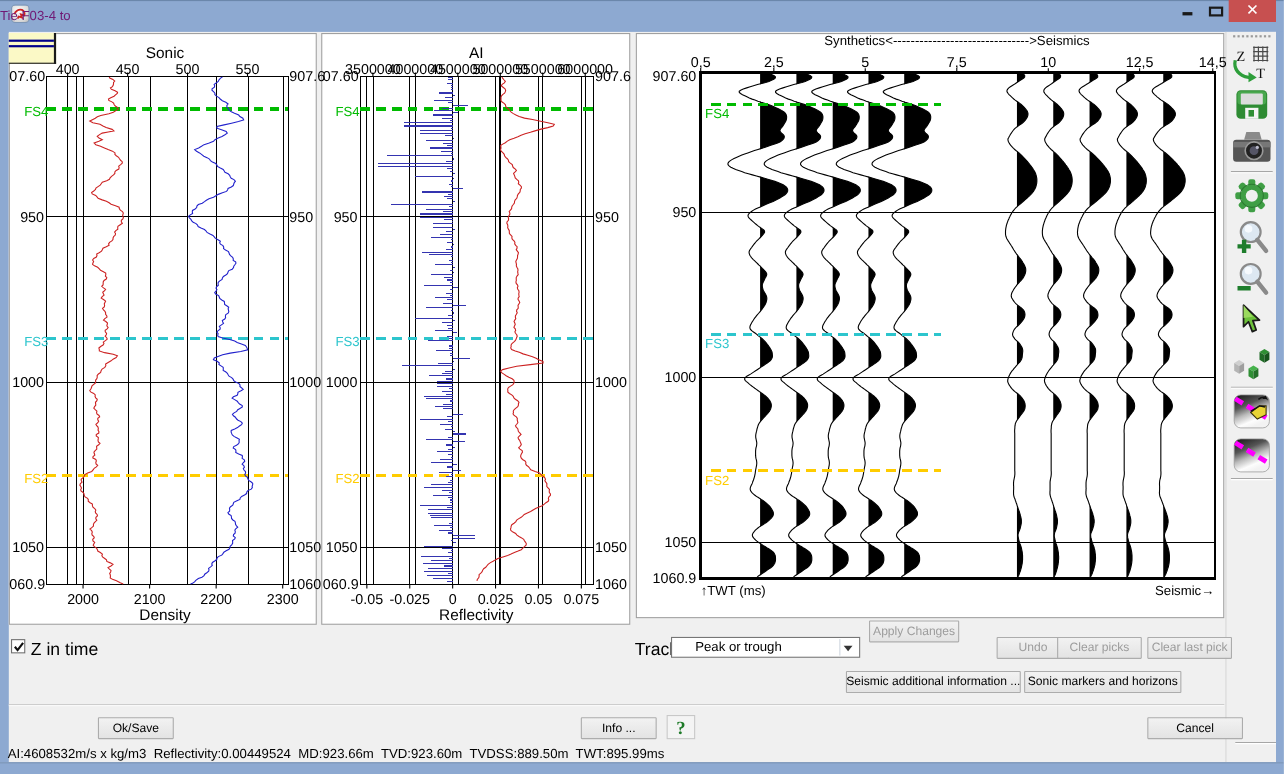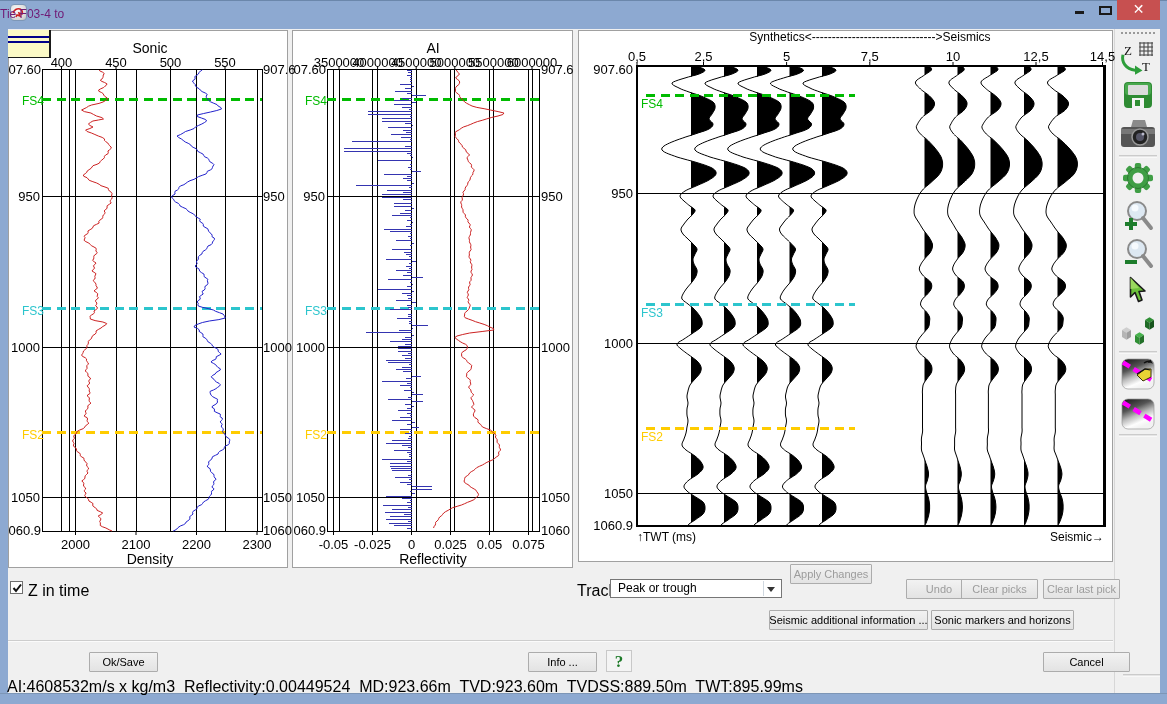--- a/index.html
+++ b/index.html
@@ -27,32 +27,32 @@
 #toolbar{position:absolute;left:1114px;top:29px;width:46px;height:664px;background:#f0f0f0;
   border-left:1px solid #d7d7d7}
 #bottombar{position:absolute;left:0px;top:693px;width:1167px;height:11px;background:#8da9d1;
   border-top:1px solid #7d96b6}
 #rightframe{position:absolute;left:1160px;top:29px;width:7px;height:664px;background:#8da9d1}
 .btn{position:absolute;height:20px;background:linear-gradient(#f2f2f2,#e3e3e3);
   border:1px solid #acacac;font-size:11.5px;text-align:center;color:#000;border-radius:1px;
   display:flex;align-items:center;justify-content:center;white-space:nowrap;overflow:hidden;font-size:11px}
 .btn.dis{color:#9c9c9c}
 #combo{position:absolute;left:610px;top:579px;width:172px;height:19px;background:#fff;
-  border:1px solid #767676;font-size:12px;line-height:17px;padding-left:7px}
+  border:1px solid #767676;font-size:12px;line-height:17px;padding-left:21px}
 #combo::after{content:"";position:absolute;right:6px;top:7px;border:4px solid transparent;
   border-top:5px solid #333}
 #combo::before{content:"";position:absolute;right:17px;top:1px;height:15px;border-left:1px solid #d0d8e0}
 .lbl{position:absolute;font-size:16px;color:#000}
 #cb{position:absolute;left:10px;top:581px;width:13px;height:13px;background:#fff;border:1px solid #707070}
 #cb svg{position:absolute;left:0px;top:0px}
 #sep1{position:absolute;left:8px;top:640px;width:1105px;border-top:1px solid #cdcdcd;border-bottom:1px solid #fbfbfb}
 #qmark{position:absolute;left:606px;top:650px;width:26px;height:22px;border:1px solid #c8c8c8;
   background:#f4f4f4;color:#1d7a28;font-size:17px;font-weight:bold;text-align:center;line-height:21px;
   font-family:"Liberation Serif",serif}
-#status{position:absolute;left:7px;top:678px;font-size:16px;color:#000}
+#status{position:absolute;left:7px;top:678px;font-size:12px;color:#000}
 </style></head><body>
 <div id="titlebar"></div>
 <div id="appicon"><svg width="15" height="15" viewBox="0 0 15 15">
       <path d="M2 8 C3 5 6 3 9 4 C11 5 12 7 11 9 L8 8 L9 11 L6 10 L5 12" fill="none" stroke="#cc2222" stroke-width="1.6"></path>
     </svg></div>
 <div id="title">Tie F03-4 to</div>
 <div id="btn-min"></div>
 <div id="btn-max"></div>
 <div id="btn-close">✕</div>
 <div id="client"></div>

